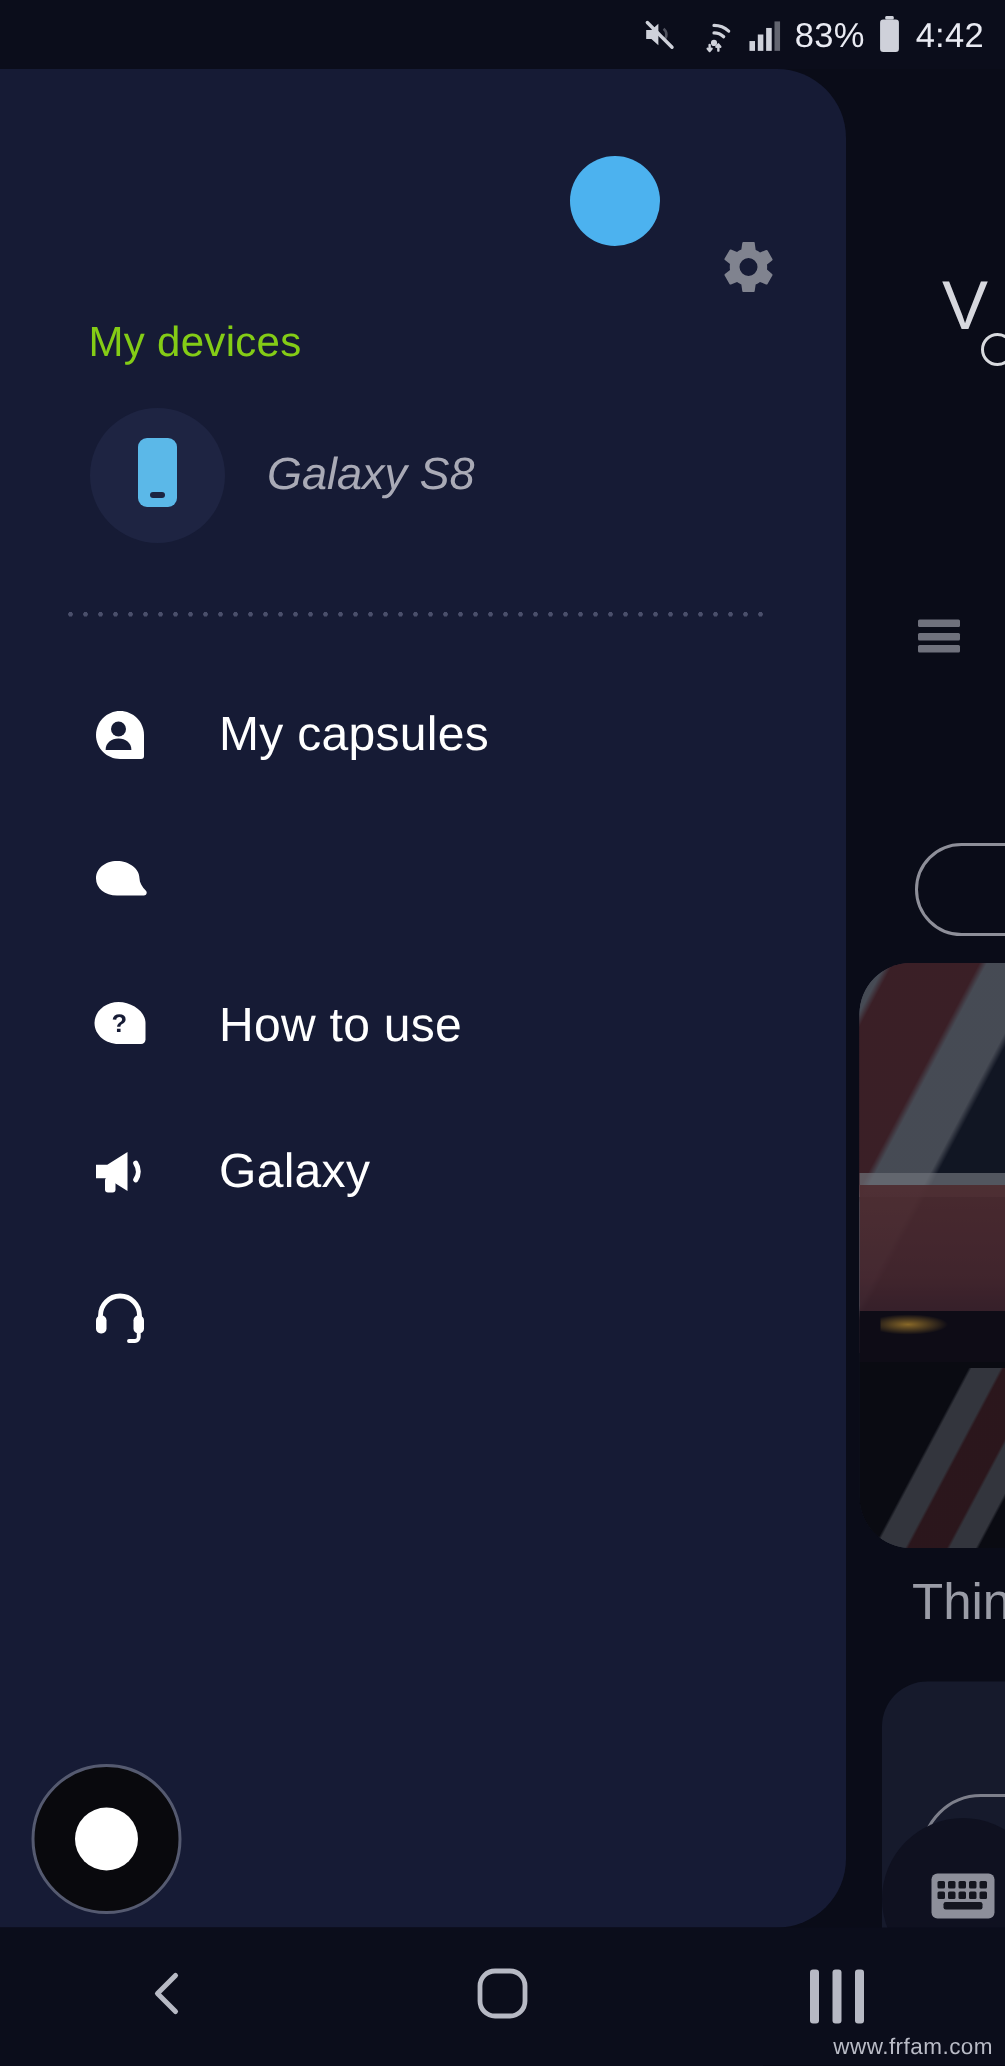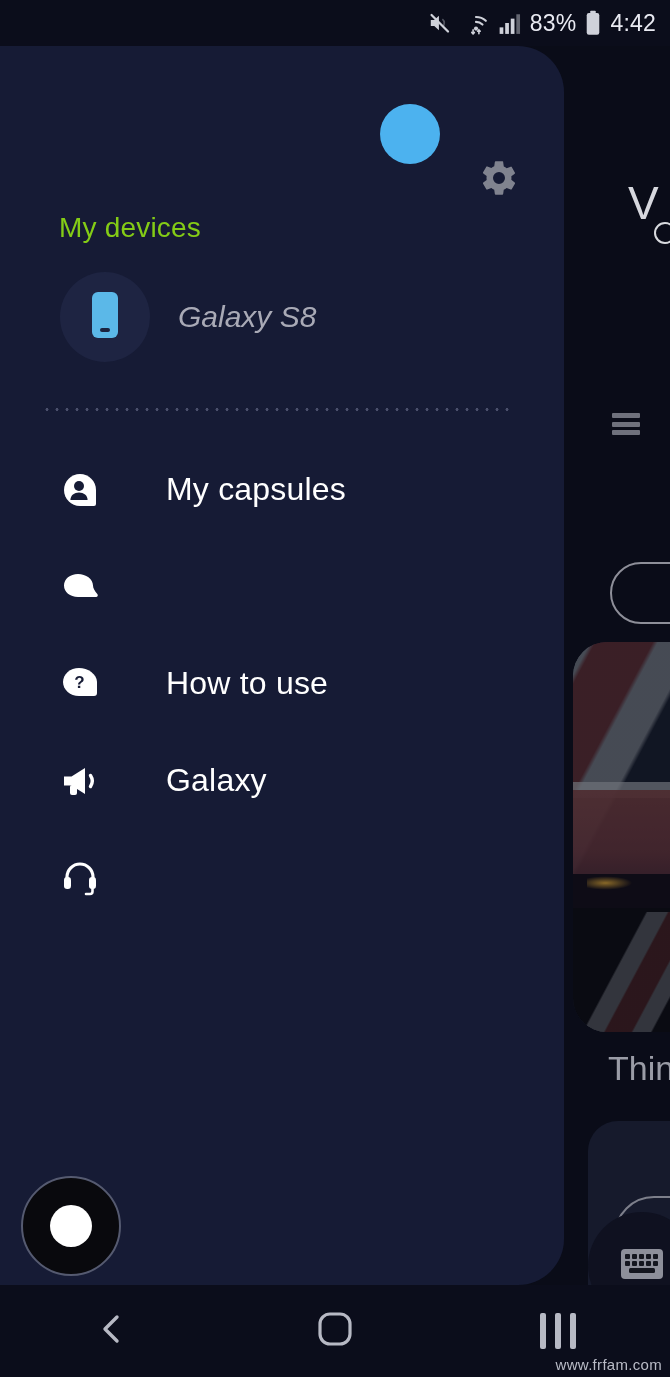--- a/index.html
+++ b/index.html
@@ -208,21 +208,21 @@
     display:flex; align-items:center;
     height:97px;
     padding-left:62px;
     gap:0;
   }
   .menu-icon {
     width:46px; flex:0 0 46px;
     display:flex; align-items:center; justify-content:flex-start;
   }
   .menu-label {
-    margin-left:58px;
+    margin-left:38px;
     font-size:32px; color:#ffffff; font-weight:400;
     letter-spacing:0.2px; white-space:nowrap;
   }
   #mic-btn {
     position:absolute; left:21px; top:1130px;
     width:100px; height:100px; border-radius:50%;
     background:#09090d;
     border:2px solid #555a70;
     display:flex; align-items:center; justify-content:center;
   }

